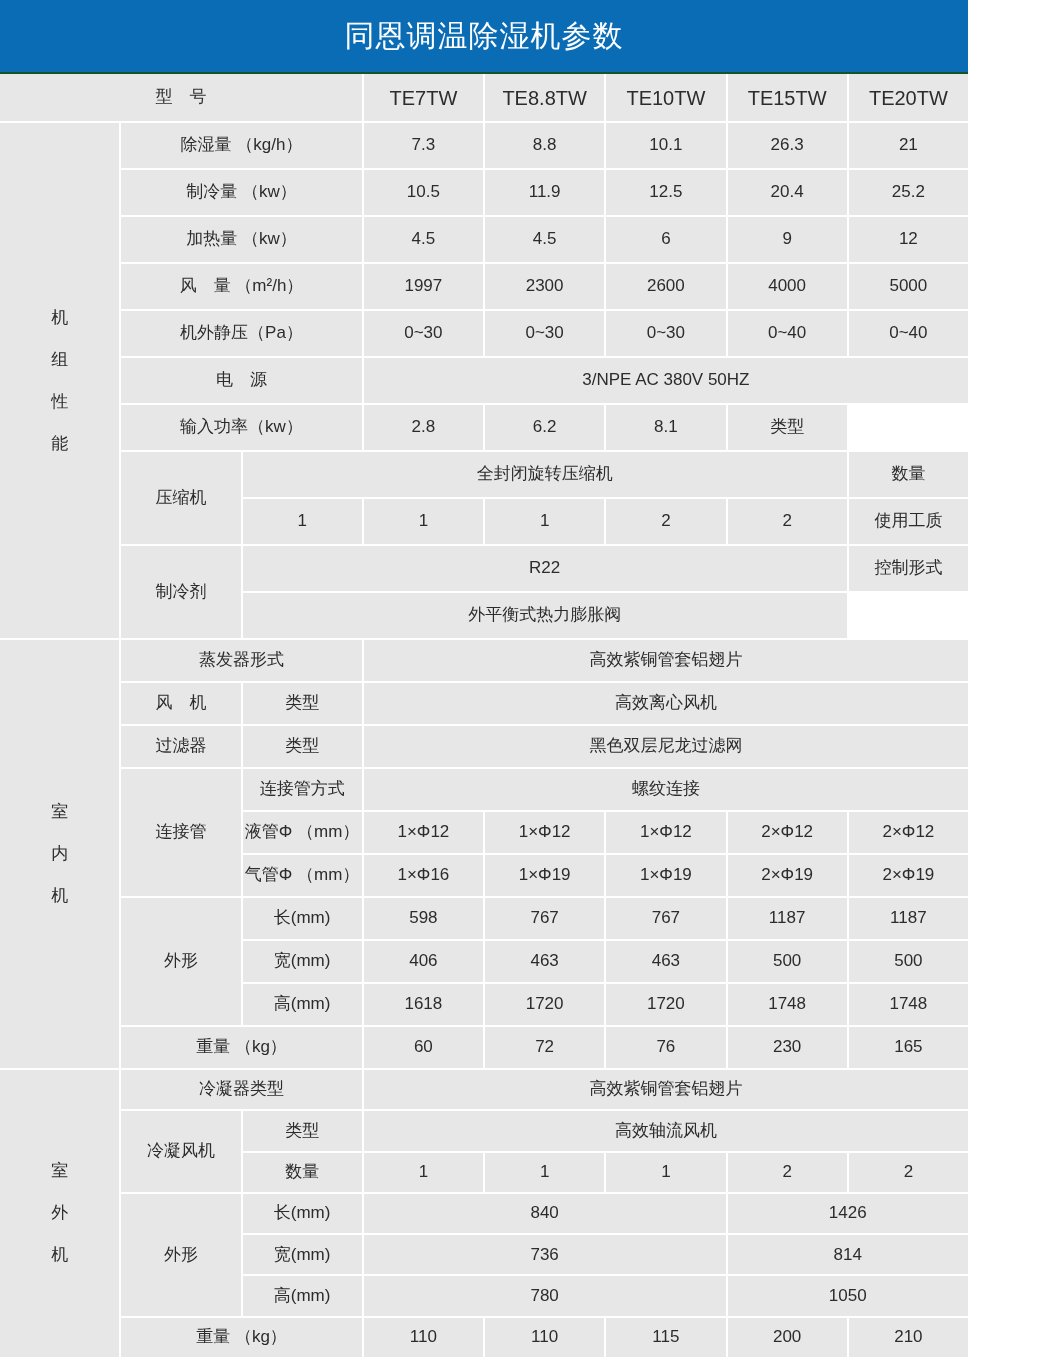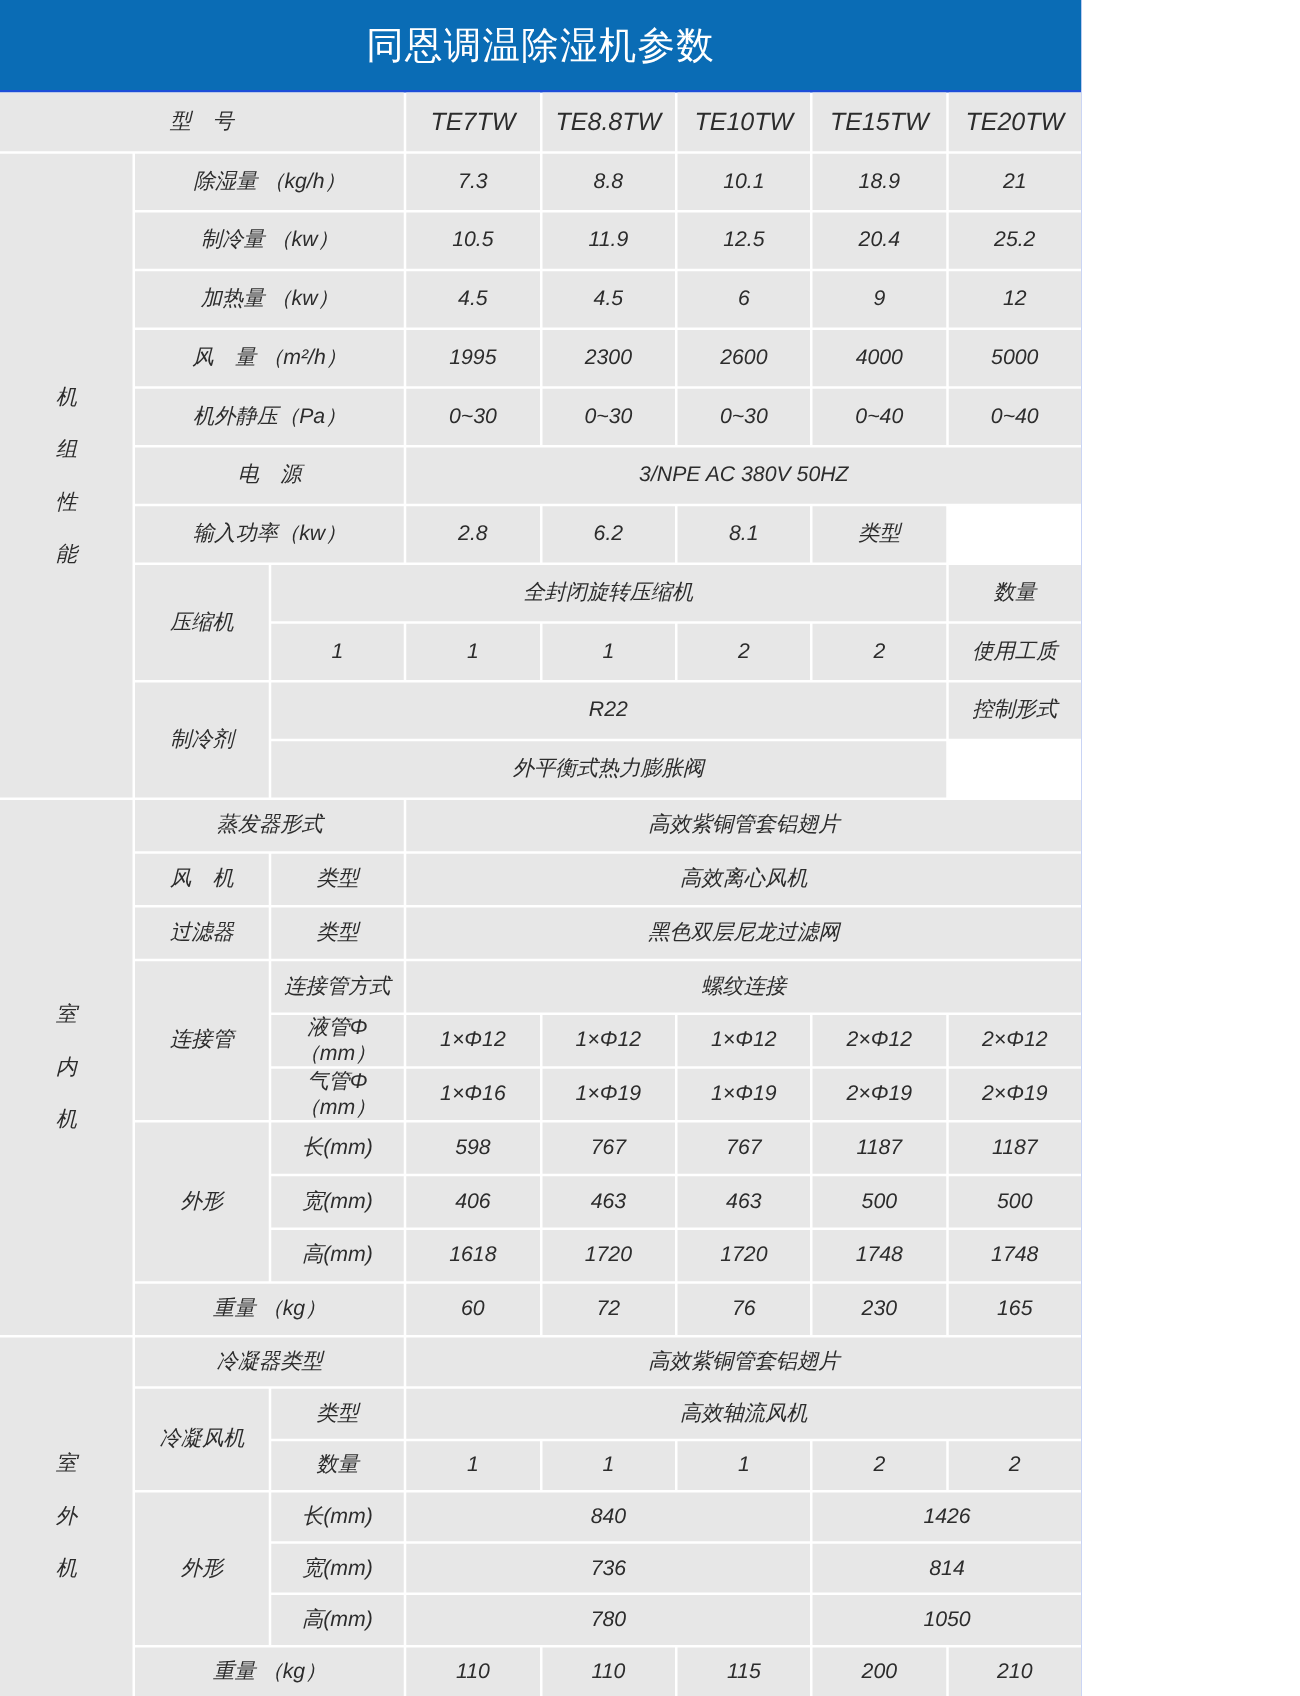--- a/index.html
+++ b/index.html
@@ -2,44 +2,43 @@
 <html><head>
 <meta charset="utf-8">
 <style>
   html, body {
     margin: 0;
     padding: 0;
     background: #ffffff;
     font-family: "Liberation Sans", sans-serif;
   }
   .page {
-    width: 865px;
+    width: 968px;
     height: 1357px;
-    background: #1d4ed8;
+    background: #14532d;
     overflow: hidden;
   }
   .title-bar {
     height: 72px;
     background: #0a6cb5;
     color: #ffffff;
     display: flex;
     align-items: center;
     justify-content: center;
     font-size: 30px;
     letter-spacing: 1px;
   }
   .spec-grid {
     margin-top: 2px;
     height: 1283px;
     display: grid;
     grid-template-columns: repeat(8, 1fr);
     grid-template-rows: 47px repeat(11, 45px) repeat(10, 41px) repeat(7, 1fr);
     gap: 2px;
     background: #ffffff;
-    font-style: italic;
   }
   .cell {
     background: #e7e7e7;
     display: flex;
     align-items: center;
     justify-content: center;
     color: #2c2c2c;
     font-size: 17px;
     text-align: center;
     line-height: 1.2;
@@ -75,39 +74,39 @@
     <div class="cell model">TE20TW</div>
 
     <div class="cell" style="grid-row:2/span 11;grid-column:1">
       <span class="vtext">机组性能</span>
     </div>
 
     <div class="cell c2">除湿量 （kg/h）</div>
     <div class="cell">7.3</div>
     <div class="cell">8.8</div>
     <div class="cell">10.1</div>
-    <div class="cell">18.9</div>
+    <div class="cell">26.3</div>
     <div class="cell">21</div>
 
     <div class="cell c2">制冷量 （kw）</div>
     <div class="cell">10.5</div>
     <div class="cell">11.9</div>
     <div class="cell">12.5</div>
     <div class="cell">20.4</div>
     <div class="cell">25.2</div>
 
     <div class="cell c2">加热量 （kw）</div>
     <div class="cell">4.5</div>
     <div class="cell">4.5</div>
     <div class="cell">6</div>
     <div class="cell">9</div>
     <div class="cell">12</div>
 
     <div class="cell c2">风　量 （m²/h）</div>
-    <div class="cell">1995</div>
+    <div class="cell">1997</div>
     <div class="cell">2300</div>
     <div class="cell">2600</div>
     <div class="cell">4000</div>
     <div class="cell">5000</div>
 
     <div class="cell c2">机外静压（Pa）</div>
     <div class="cell">0~30</div>
     <div class="cell">0~30</div>
     <div class="cell">0~30</div>
     <div class="cell">0~40</div>

